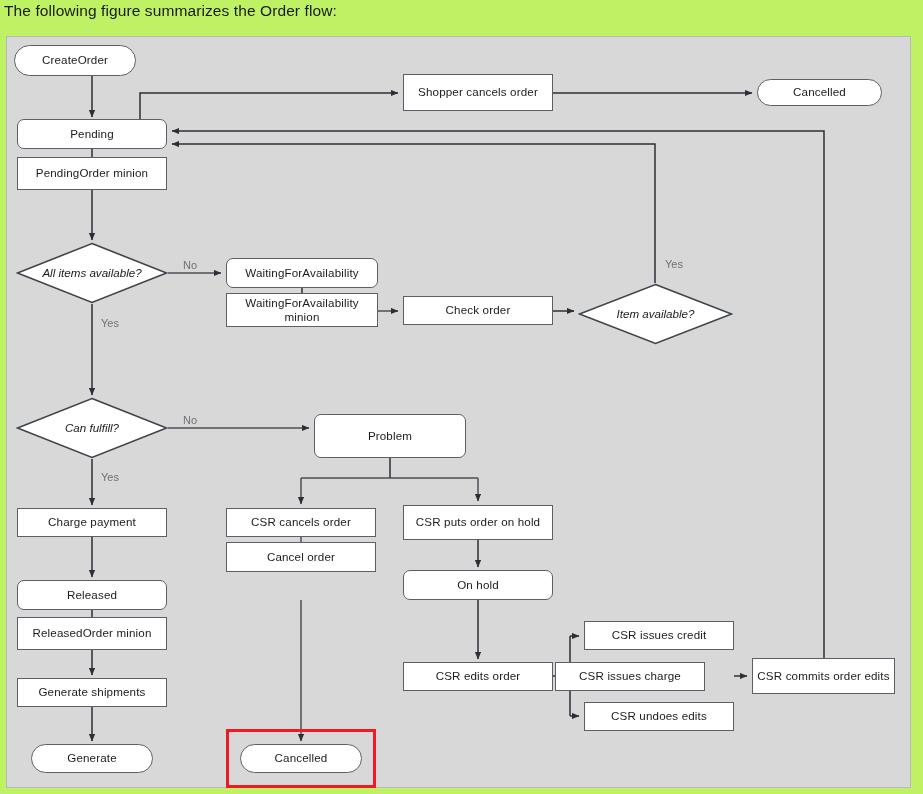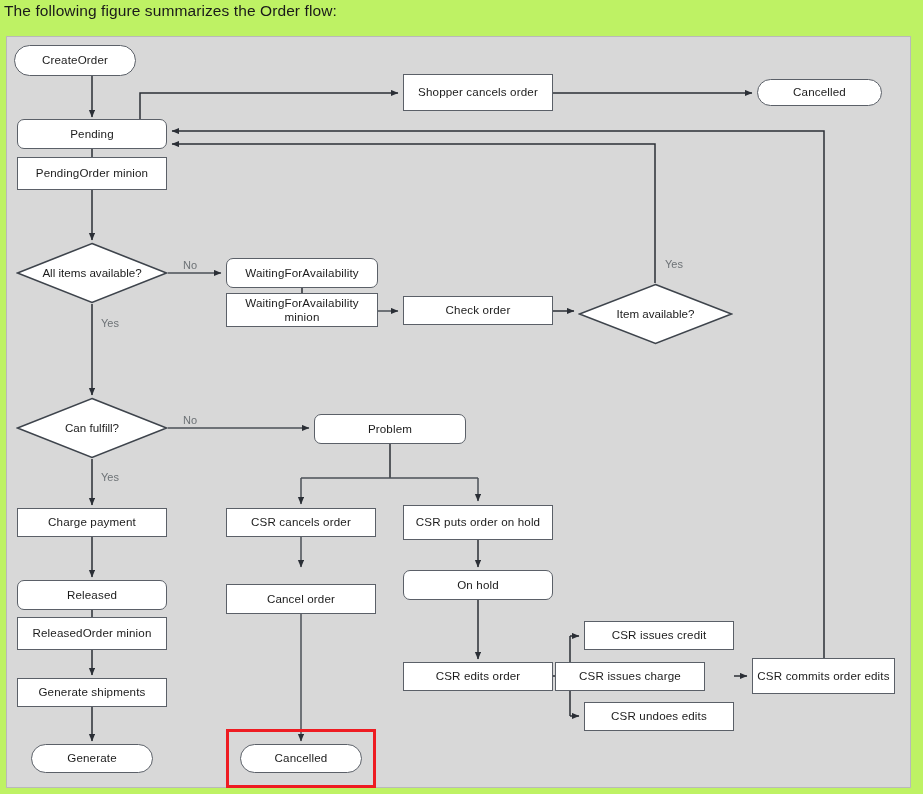--- a/index.html
+++ b/index.html
@@ -63,20 +63,21 @@
   .node.soft {
     border-radius: 7px;
   }
   .node.plain {
     border-radius: 0;
   }
   .node .lbl { padding: 0 4px; }
   
   .diamond {
     position: absolute;
+    font-style: italic;
   }
   .diamond .dlabel {
     position: absolute;
     left: 0; top: 0;
     width: 100%; height: 100%;
     display: flex;
     align-items: center;
     justify-content: center;
     text-align: center;
     font-size: 11.6px;
@@ -223,41 +224,41 @@
     <div class="dlabel">Item available?</div>
   </div>
 
   <div class="diamond" style="left:16px;top:397px;width:152px;height:62px;">
     <svg width="152" height="62" viewBox="0 0 152 62">
       <polygon points="76,1.5 150.5,31 76,60.5 1.5,31" fill="#ffffff" stroke="#3e444c" stroke-width="1.6"></polygon>
     </svg>
     <div class="dlabel">Can fulfill?</div>
   </div>
 
-  <div class="node soft" style="left:314px;top:414px;width:152px;height:30px;">
+  <div class="node soft" style="left:314px;top:414px;width:152px;height:44px;">
     <span class="lbl">Problem</span>
   </div>
 
   <div class="node plain" style="left:17px;top:508px;width:150px;height:29px;">
     <span class="lbl">Charge payment</span>
   </div>
 
   <div class="node plain" style="left:226px;top:508px;width:150px;height:29px;">
     <span class="lbl">CSR cancels order</span>
   </div>
 
   <div class="node plain" style="left:403px;top:505px;width:150px;height:35px;">
     <span class="lbl">CSR puts order on hold</span>
   </div>
 
   <div class="node soft" style="left:17px;top:580px;width:150px;height:30px;">
     <span class="lbl">Released</span>
   </div>
 
-  <div class="node plain" style="left:226px;top:584px;width:150px;height:30px;">
+  <div class="node plain" style="left:226px;top:542px;width:150px;height:30px;">
     <span class="lbl">Cancel order</span>
   </div>
 
   <div class="node soft" style="left:403px;top:570px;width:150px;height:30px;">
     <span class="lbl">On hold</span>
   </div>
 
   <div class="node plain" style="left:17px;top:617px;width:150px;height:33px;">
     <span class="lbl">ReleasedOrder minion</span>
   </div>

